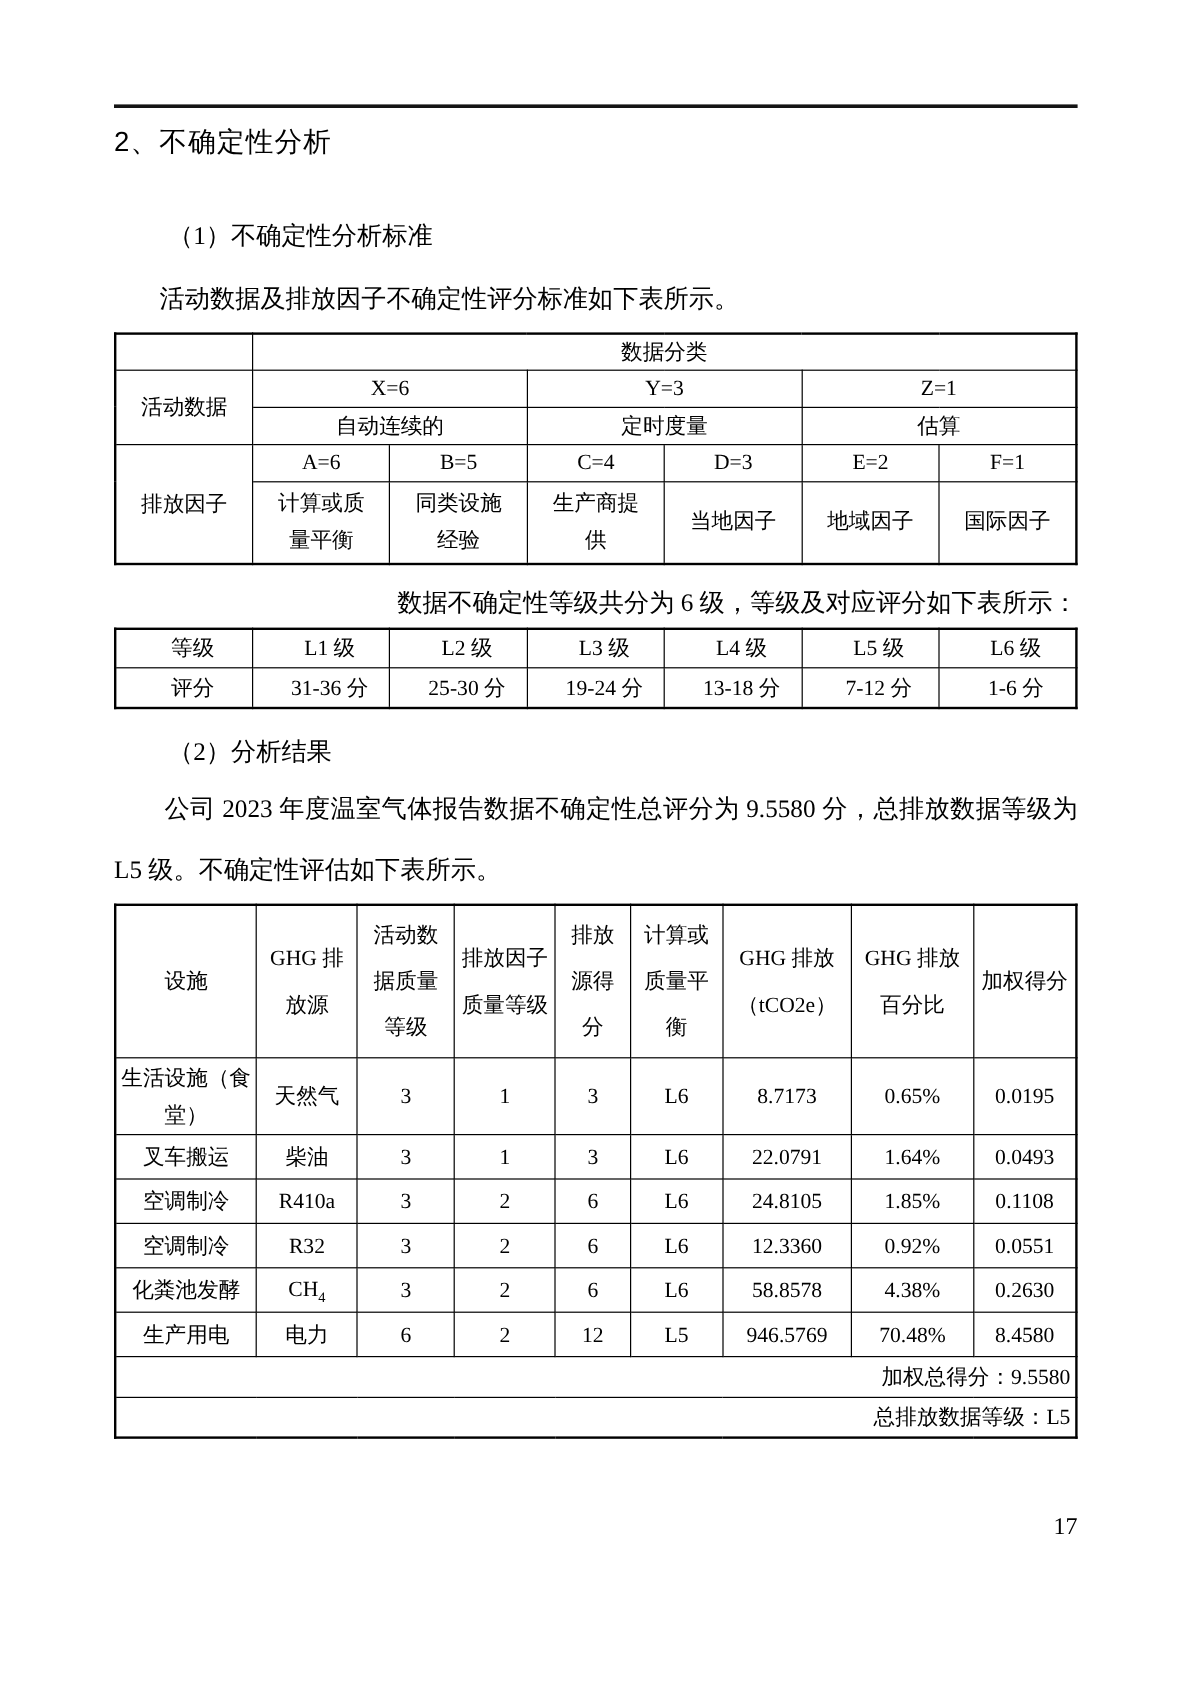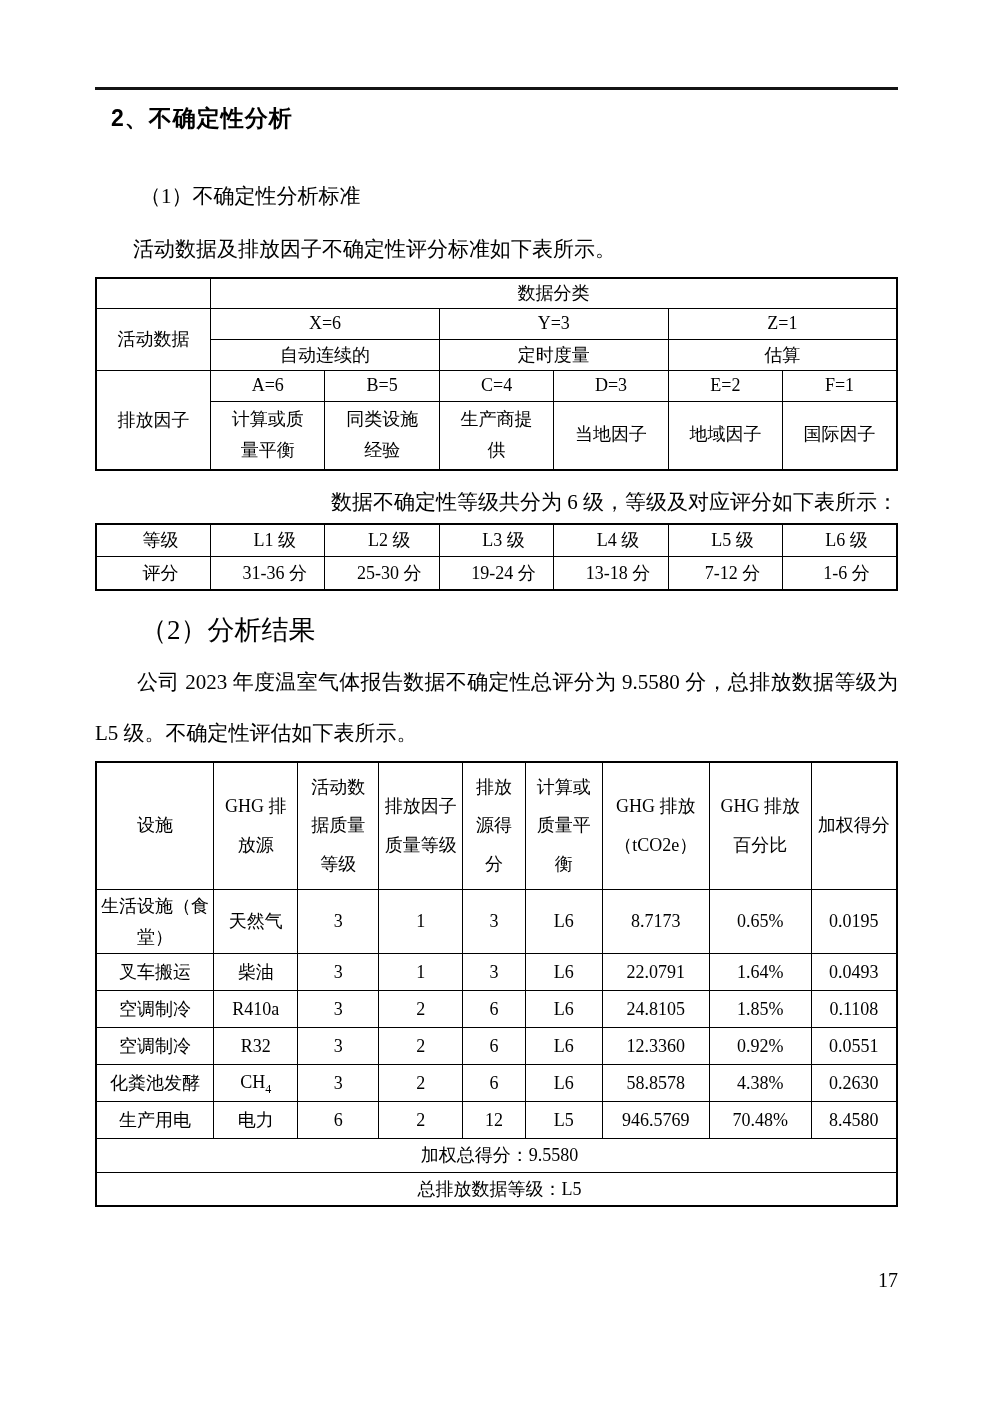--- a/index.html
+++ b/index.html
@@ -21,44 +21,43 @@
     width: 803px;
   }
   .top-rule {
     margin-top: 87px;
     height: 3px;
     background: #141414;
   }
   .doc-heading {
     margin-top: 13px;
     font-family: "Liberation Sans", "DejaVu Sans", sans-serif;
-    font-weight: bold;
+    font-weight: normal;
     font-size: 23px;
     letter-spacing: 1px;
-    margin-left: 16px;
   }
   .sub-title {
     margin-top: 48px;
     font-size: 21px;
     text-indent: 45px;
   }
   .body-para {
     margin-top: 25px;
     font-size: 21px;
     text-indent: 38px;
   }
   .grade-intro {
     margin-top: 17px;
     font-size: 21px;
     text-indent: 38px;
     text-align: right;
   }
   .sub-title-2 {
     margin-top: 21px;
-    font-size: 27px;
+    font-size: 21px;
     text-indent: 45px;
   }
   .result-para {
     margin-top: 9px;
     font-size: 21px;
     line-height: 51px;
     text-indent: 42px;
     text-align: justify;
   }
   table {
@@ -93,21 +92,21 @@
     height: 128px;
     line-height: 2.15;
     padding: 4px 5px;
   }
   .assessment-table td {
     height: 37px;
     line-height: 1.7;
     padding: 1px 4px;
   }
   .assessment-table td.footer-cell {
-    text-align: center;
+    text-align: right;
     padding-left: 10px;
     height: 32px;
   }
   .assessment-table sub { font-size: 12px; }
   .page-number {
     margin-top: 62px;
     text-align: right;
     font-size: 20px;
   }
 </style>

